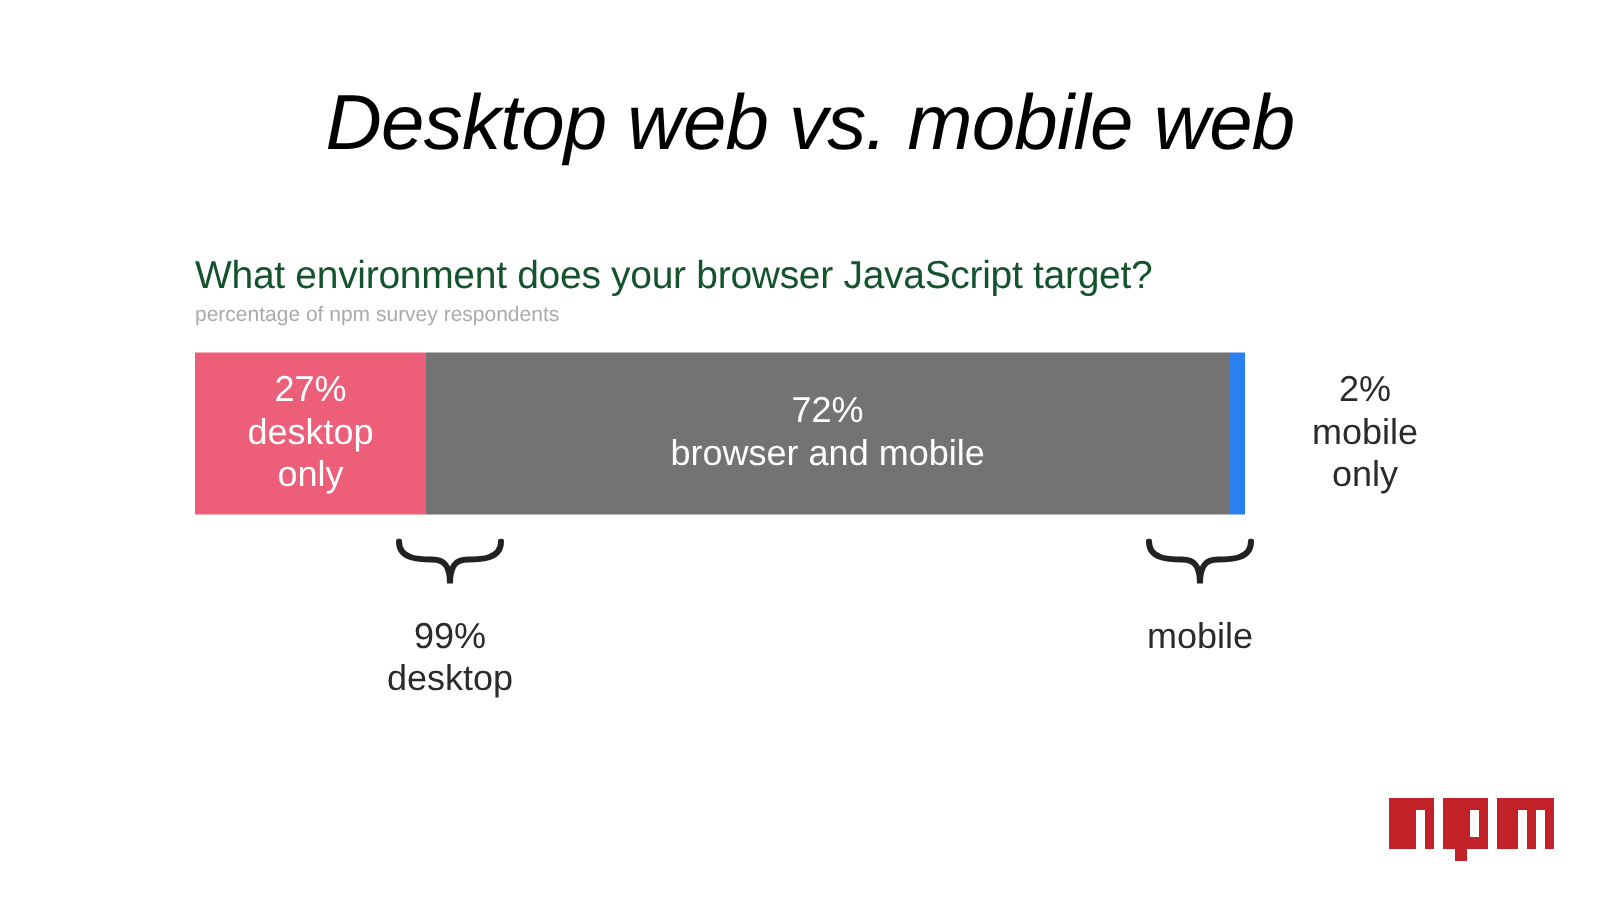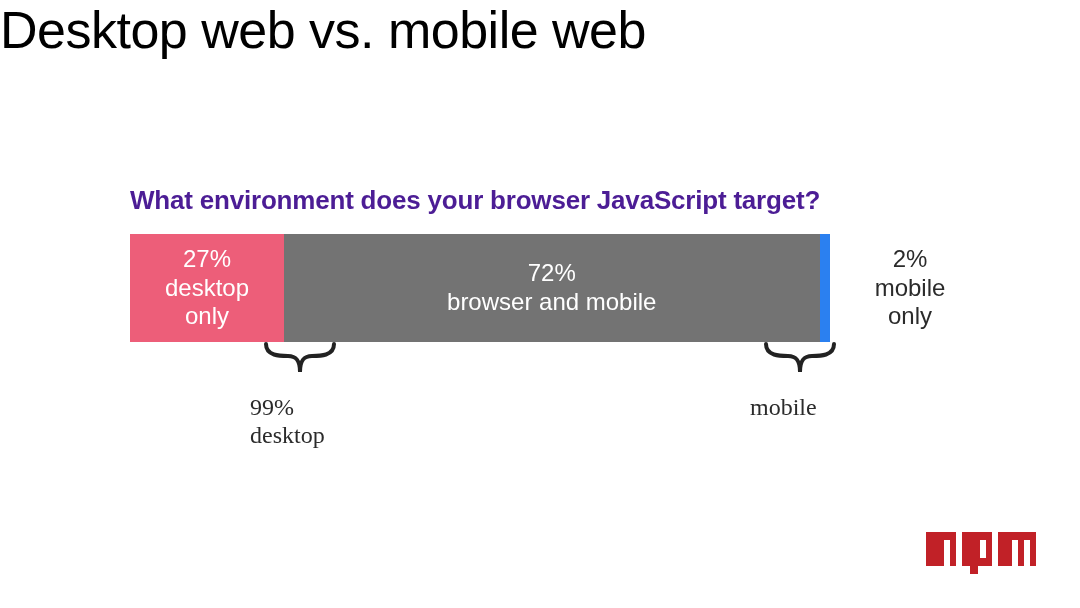--- a/index.html
+++ b/index.html
@@ -5,38 +5,39 @@
     * { margin: 0; padding: 0; box-sizing: border-box; }
     body {
       width: 1080px;
       height: 608px;
       background: #fff;
       font-family: -apple-system, BlinkMacSystemFont, "Helvetica Neue", Arial, sans-serif;
       position: relative;
       overflow: hidden;
     }
     .slide-title {
-      text-align: left;
+      text-align: center;
       font-size: 52px;
       font-weight: 400;
       letter-spacing: -0.5px;
+      margin-top: 52px;
       color: #000;
+      font-style: italic;
     }
     .chart-area {
       position: absolute;
       left: 130px;
       top: 168px;
       width: 820px;
     }
     .chart-title {
       font-size: 26px;
-      font-weight: 700;
-      color: #4c1d95;
+      font-weight: 400;
+      color: #14532d;
       letter-spacing: -0.2px;
-      margin-top: 17px;
     }
     .chart-subtitle {
       font-size: 14px;
       color: #aaa;
       margin-top: 2px;
     }
     .bar-wrap {
       position: relative;
       margin-top: 18px;
     }
@@ -75,22 +76,22 @@
       line-height: 1.2;
       width: 120px;
     }
     .brackets {
       position: relative;
       width: 700px;
       height: 150px;
     }
     .bracket-group {
       position: absolute;
-      top: 0;
-      font-family: Liberation Serif, serif;
+      top: 16px;
+      text-align: center;
     }
     .bracket-svg {
       display: block;
       margin: 0 auto;
     }
     .bracket-label {
       font-size: 24px;
       color: #2b2b2b;
       line-height: 1.15;
       margin-top: 2px;
@@ -102,20 +103,21 @@
     }
     .npm-logo svg { display: block; }
   </style>
 </head>
 <body>
 
 <h1 class="slide-title">Desktop web vs. mobile web</h1>
 
 <div class="chart-area">
   <div class="chart-title">What environment does your browser JavaScript target?</div>
+  <div class="chart-subtitle">percentage of npm survey respondents</div>
 
   <div class="bar-wrap">
     <div class="bar">
       <div class="seg seg-pink" style="width:22%">
         <div>
           <span class="pct">27%</span>
           <span class="lbl">desktop<br>only</span>
         </div>
       </div>
       <div class="seg seg-purple" style="width:76.5%">

